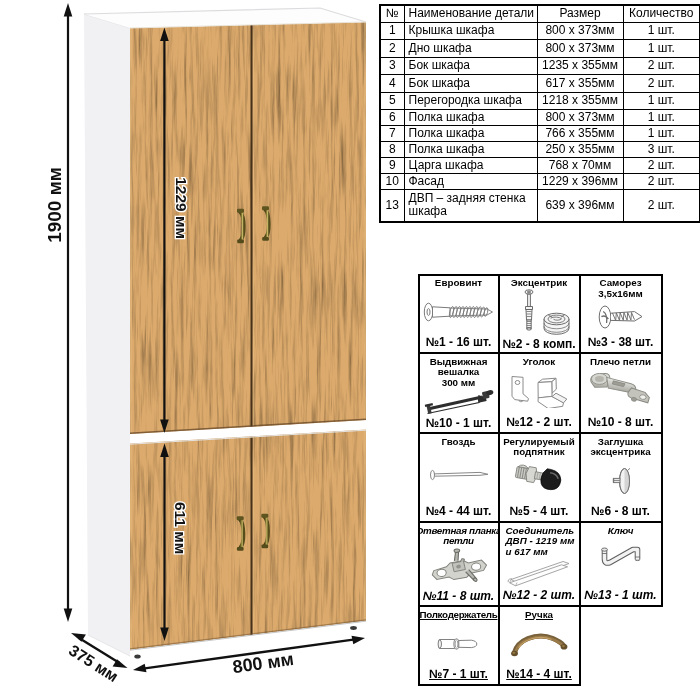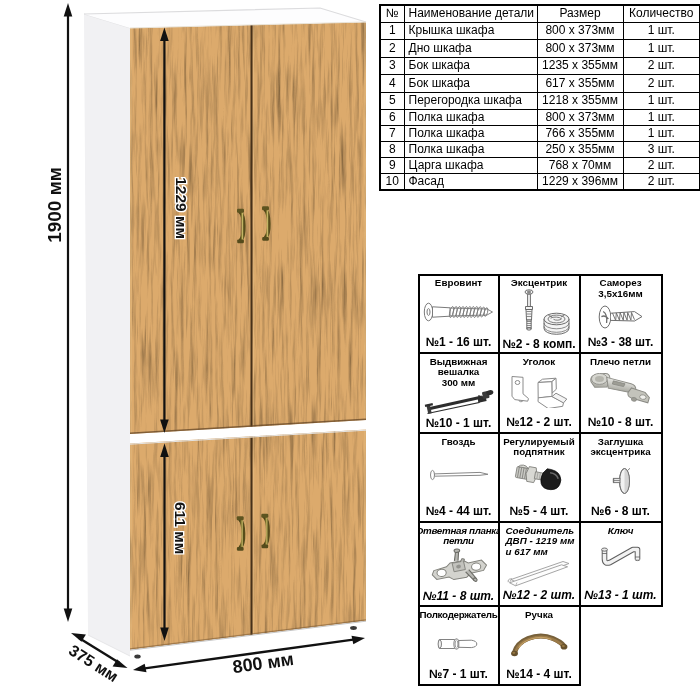--- a/index.html
+++ b/index.html
@@ -7,21 +7,21 @@
 #draw{position:absolute;left:0;top:0;}
 #parts{position:absolute;left:379px;top:4px;border-collapse:collapse;table-layout:fixed;width:320px;font-size:12px;color:#000;border:2px solid #000;}
 #parts td{border:1.3px solid #000;padding:0 1px;line-height:1.1;overflow:hidden;white-space:nowrap;}
 #parts tr.dbl td{white-space:normal;}
 #parts td.c{text-align:center;}
 #parts td.n{text-align:left;padding-left:4px;margin-left:12px;}
 #hw{position:absolute;left:417.5px;top:273.5px;border-collapse:collapse;table-layout:fixed;width:244px;}
 #hw td{border:2px solid #000;padding:0;vertical-align:top;background:#fff;overflow:hidden;}
 #hw td.empty{border:none;background:#fff;}
 #hw .cell{display:flex;flex-direction:column;align-items:center;justify-content:space-between;}
-#hw tr:nth-child(1) .cell{height:76.5px;}#hw tr:nth-child(2) .cell{height:78px;}#hw tr:nth-child(3) .cell{height:87px;}#hw tr:nth-child(4) .cell{height:82px;font-style:italic;}#hw tr:nth-child(5) .cell{height:77px;}
+#hw tr:nth-child(1) .cell{height:76.5px;}#hw tr:nth-child(2) .cell{height:78px;}#hw tr:nth-child(3) .cell{height:87px;}#hw tr:nth-child(4) .cell{height:82px;font-style:italic;}#hw tr:nth-child(5) .cell{height:77px;text-decoration:underline;}
 #hw .t{font-weight:bold;font-size:9.8px;line-height:1.08;text-align:center;padding-top:2.5px;white-space:nowrap;}
 #hw .l{font-weight:bold;font-size:12px;padding-bottom:3px;white-space:nowrap;}
 #hw .ic{flex:1;display:flex;align-items:center;justify-content:center;}
 </style>
 </head>
 <body>
 
 <svg id="draw" width="410" height="700" viewBox="0 0 410 700">
 <defs>
 <filter id="wd" x="-0.05" y="-0.05" width="1.1" height="1.1">
@@ -188,20 +188,26 @@
 <tr style="height:16px">
         <td class="c">9</td>
         <td class="n">Царга шкафа</td>
         <td class="c">768 x 70мм</td>
         <td class="c">2 шт.</td>
       </tr>
 <tr style="height:16px">
         <td class="c">10</td>
         <td class="n">Фасад</td>
         <td class="c">1229 x 396мм</td>
+        <td class="c">2 шт.</td>
+      </tr>
+<tr class="dbl" style="height:32px">
+        <td class="c">13</td>
+        <td class="n">ДВП – задняя стенка шкафа</td>
+        <td class="c">639 x 396мм</td>
         <td class="c">2 шт.</td>
       </tr>
 </tbody>
   </table>
 
 <table id="hw">
 <colgroup>
       <col style="width:80px">
       <col style="width:81px">
       <col style="width:82px">

